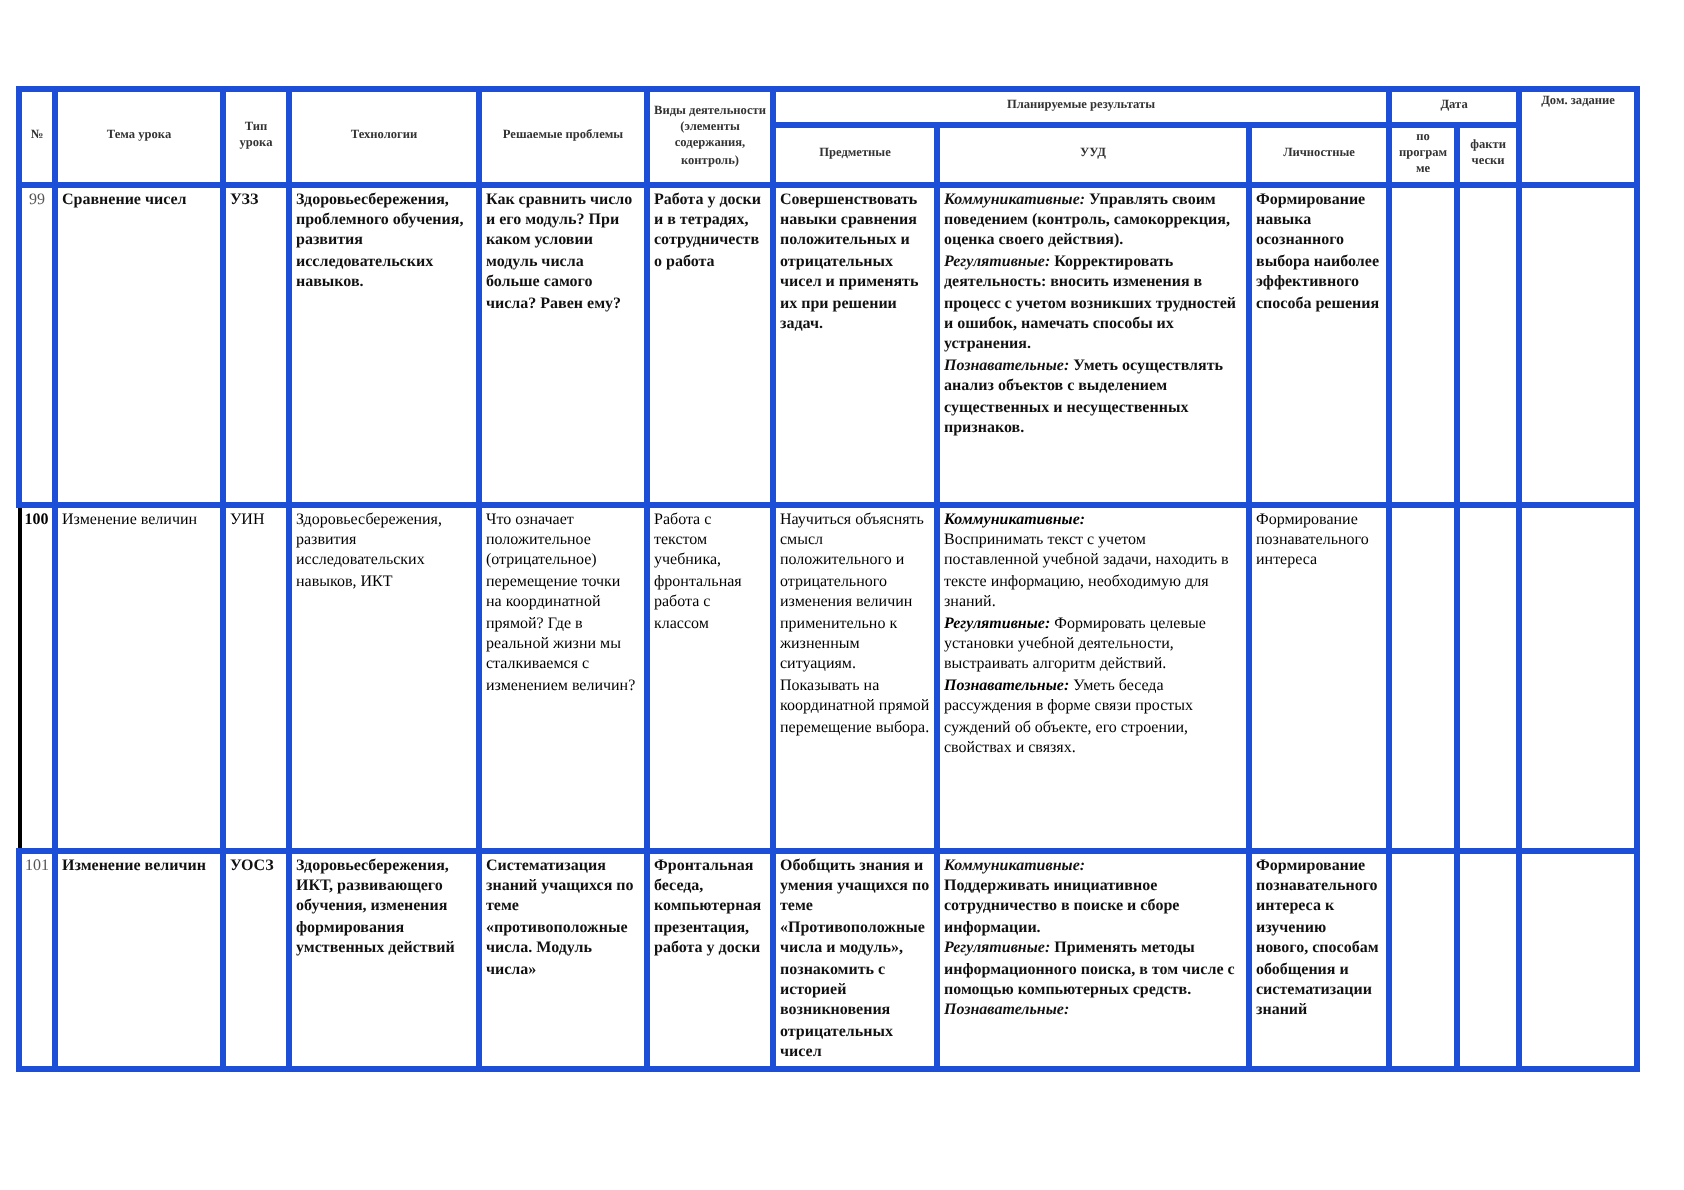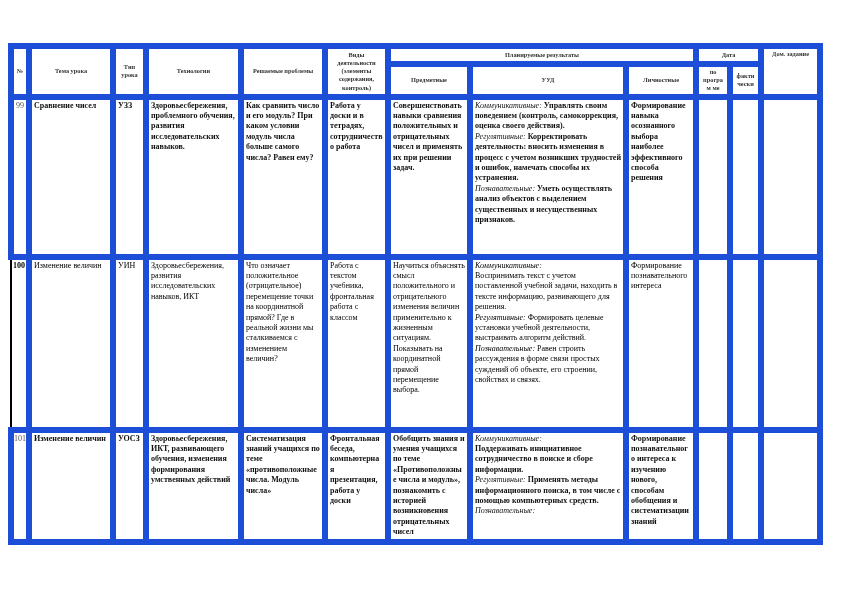--- a/index.html
+++ b/index.html
@@ -1,28 +1,28 @@
 <!DOCTYPE html>
 <html><head>
 <meta charset="utf-8">
 <style>
   html, body { margin:0; padding:0; background:#ffffff; }
   body { width:842px; height:595px; position:relative; overflow:hidden;
          font-family:"Liberation Serif","DejaVu Serif",serif; color:#000; }
   table.plan { position:absolute; left:8px; top:43px; border-collapse:collapse;
                table-layout:fixed; width:809px; }
-  table.plan td, table.plan th { border:6px solid #1d4ed8; vertical-align:top;
+  table.plan td, table.plan th { border:3px solid #1d4ed8; vertical-align:top;
                padding:1px 2px; font-size:8px; line-height:10.4px; overflow:hidden; word-wrap:break-word; }
   table.plan { border:2px solid #000; }
   table.plan th { font-weight:bold; font-size:6.3px; line-height:8.2px; text-align:center;
                   vertical-align:middle; color:#333; }
   .num { text-align:center; padding:1px 0 !important; }
   .bold-row td { font-weight:bold; color:#111; }
   .type { }
-  .lbl { font-weight:normal; font-style:italic; }
+  .lbl { font-weight:bold; font-style:italic; }
   .row99 { height:160px; }
   .row100 { height:173px;padding-left:35px; }
   .row101 { height:96px; }
   .hdr1 { height:18px; }
   .hdr2 { height:29px; }
   .b100 { border:2px solid #000 !important; font-weight:bold; }
 </style>
 </head>
 <body>
 
@@ -82,23 +82,23 @@
 
   <tr class="row100">
     <td class="num b100">100</td>
     <td>Изменение величин</td>
     <td class="type">УИН</td>
     <td>Здоровьесбережения, развития исследовательских навыков, ИКТ</td>
     <td>Что означает положительное (отрицательное) перемещение точки на координатной прямой? Где в реальной жизни мы сталкиваемся с изменением величин?</td>
     <td>Работа с текстом учебника, фронтальная работа с классом</td>
     <td>Научиться объяснять смысл положительного и отрицательного изменения величин применительно к жизненным ситуациям. Показывать на координатной прямой перемещение выбора.</td>
     <td>
-      <span class="lbl">Коммуникативные:</span><br><span> Воспринимать текст с учетом поставленной учебной задачи, находить в тексте информацию, развивающего для решения.</span><br>
+      <span class="lbl">Коммуникативные:</span><br><span> Воспринимать текст с учетом поставленной учебной задачи, находить в тексте информацию, необходимую для знаний.</span><br>
       <span class="lbl">Регулятивные:</span><span> Формировать целевые установки учебной деятельности, выстраивать алгоритм действий.</span><br>
-      <span class="lbl">Познавательные:</span><span> Равен строить рассуждения в форме связи простых суждений об объекте, его строении, свойствах и связях.</span>
+      <span class="lbl">Познавательные:</span><span> Уметь беседа рассуждения в форме связи простых суждений об объекте, его строении, свойствах и связях.</span>
     </td>
     <td>Формирование познавательного интереса</td>
     <td></td>
     <td></td>
     <td></td>
   </tr>
 
   <tr class="row101 bold-row">
     <td class="num" style="font-weight:normal;color:#555;">101</td>
     <td>Изменение величин</td>

